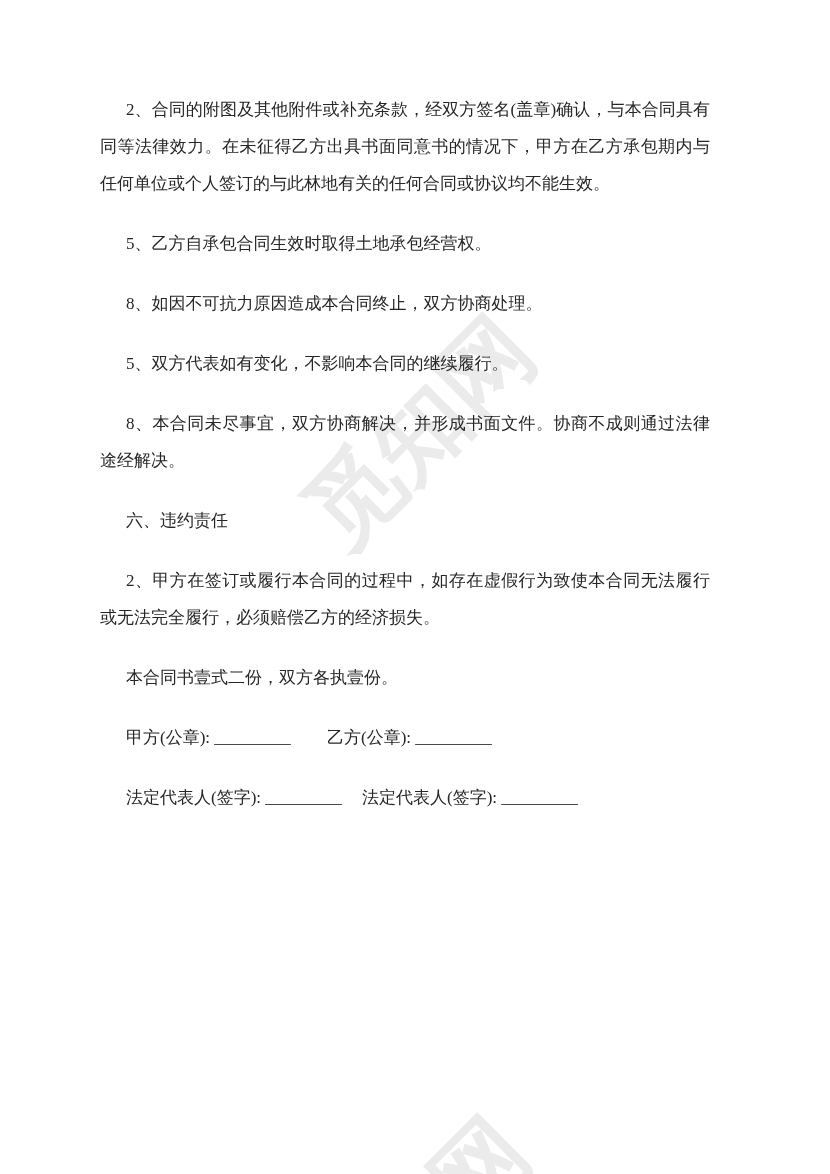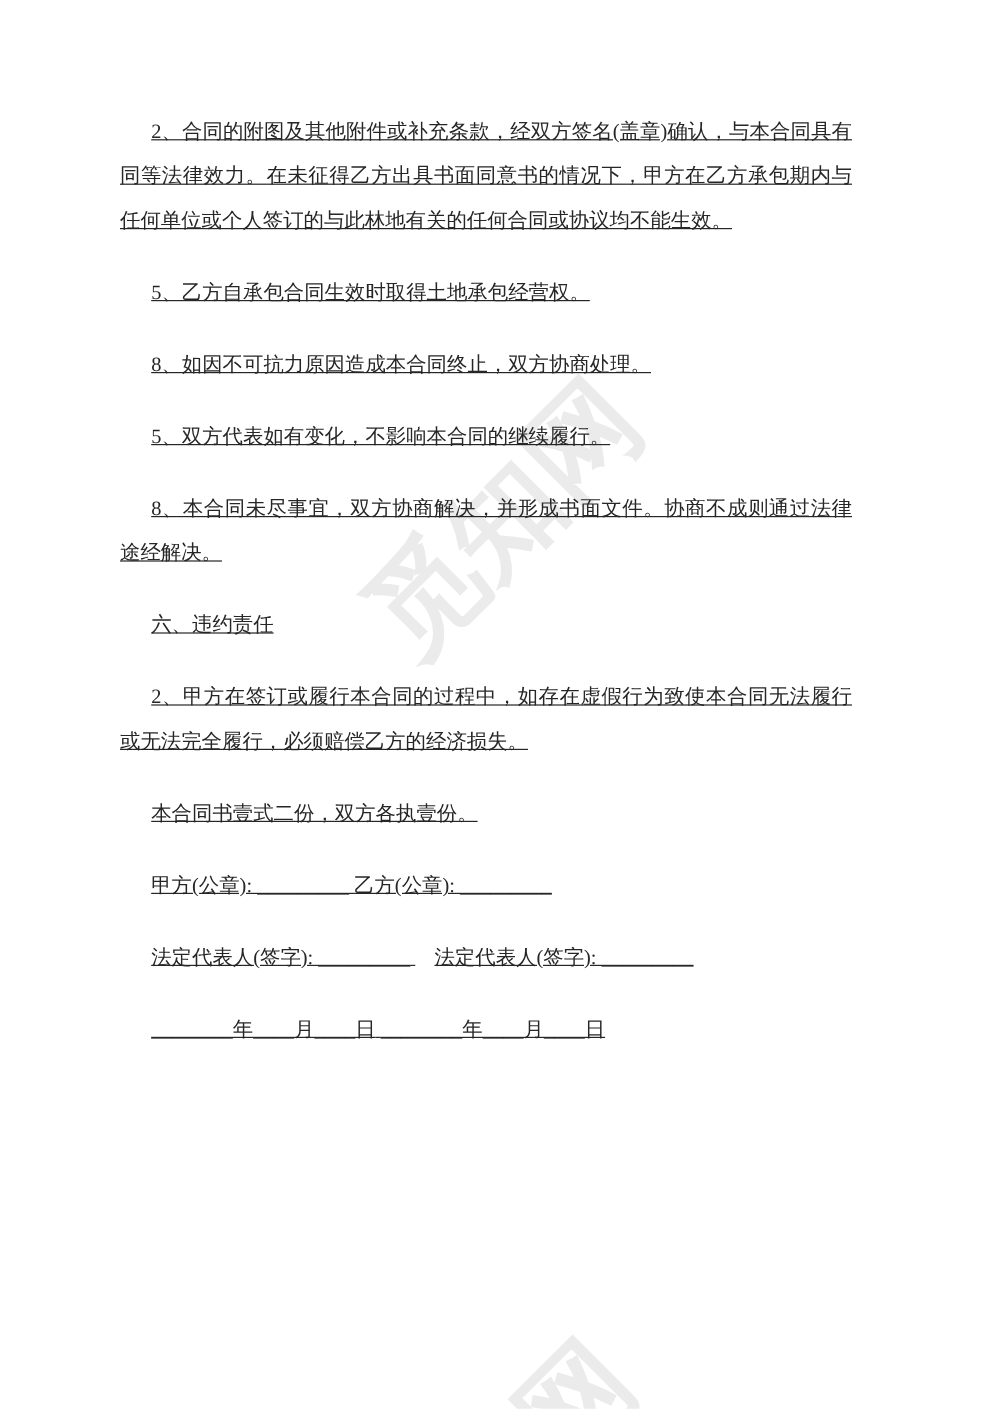--- a/index.html
+++ b/index.html
@@ -21,28 +21,27 @@
     overflow: hidden;
   }
   .content {
     position: relative;
     z-index: 2;
     padding: 91px 120px 0 100px;
     font-size: 17px;
     line-height: 37px;
     color: #262626;
     text-align: justify;
-    text-decoration: underline;
   }
   .content p {
     margin: 0 0 23px 0;
     text-indent: 26px;
   }
   .sig-row { white-space: nowrap; }
-  .sig-col2 { }
+  .sig-col2 { margin-left: 32px; }
   .sig-col2-narrow { margin-left: 16px; }
   .watermark {
     position: absolute;
     z-index: 1;
     font-family: "DejaVu Sans", sans-serif;
     font-weight: bold;
     font-size: 92px;
     letter-spacing: 0;
     white-space: nowrap;
     color: #ebebeb;
@@ -85,19 +84,15 @@
     <p class="sig-row">
       <span>甲方(公章): _________</span>
       <span class="sig-col2">乙方(公章): _________</span>
     </p>
 
     <p class="sig-row">
       <span>法定代表人(签字): _________</span>
       <span class="sig-col2-narrow">法定代表人(签字): _________</span>
     </p>
 
-    <p class="sig-row">
-      <span>________年____月____日</span>
-      <span class="sig-col2">________年____月____日</span>
-    </p>
 
   </div>
 </div>
 
 </body></html>

